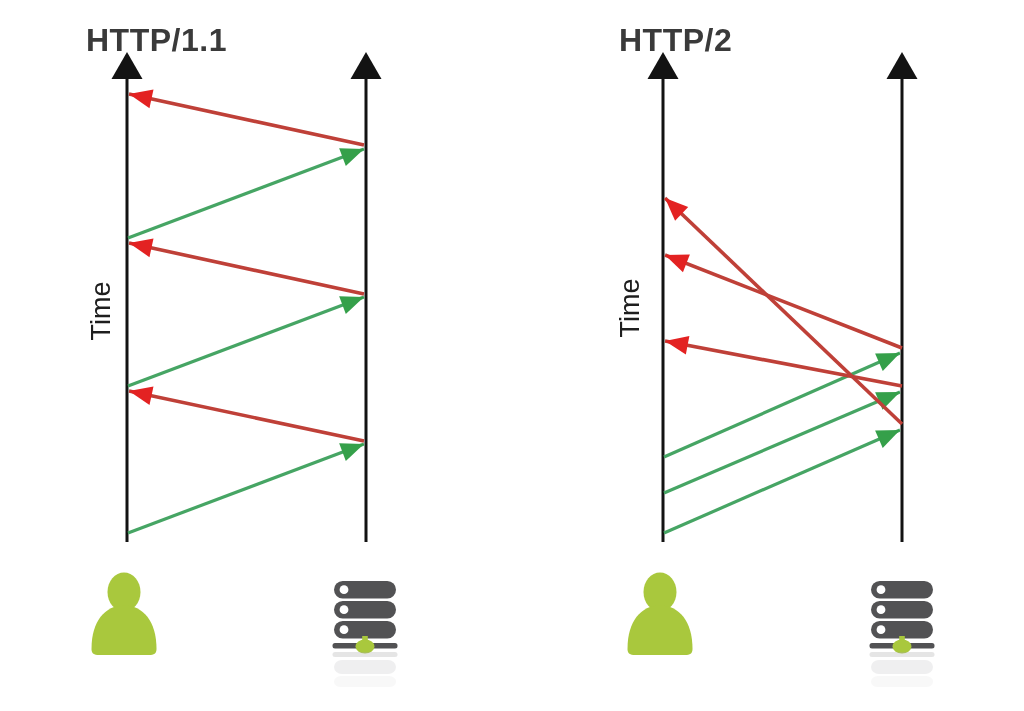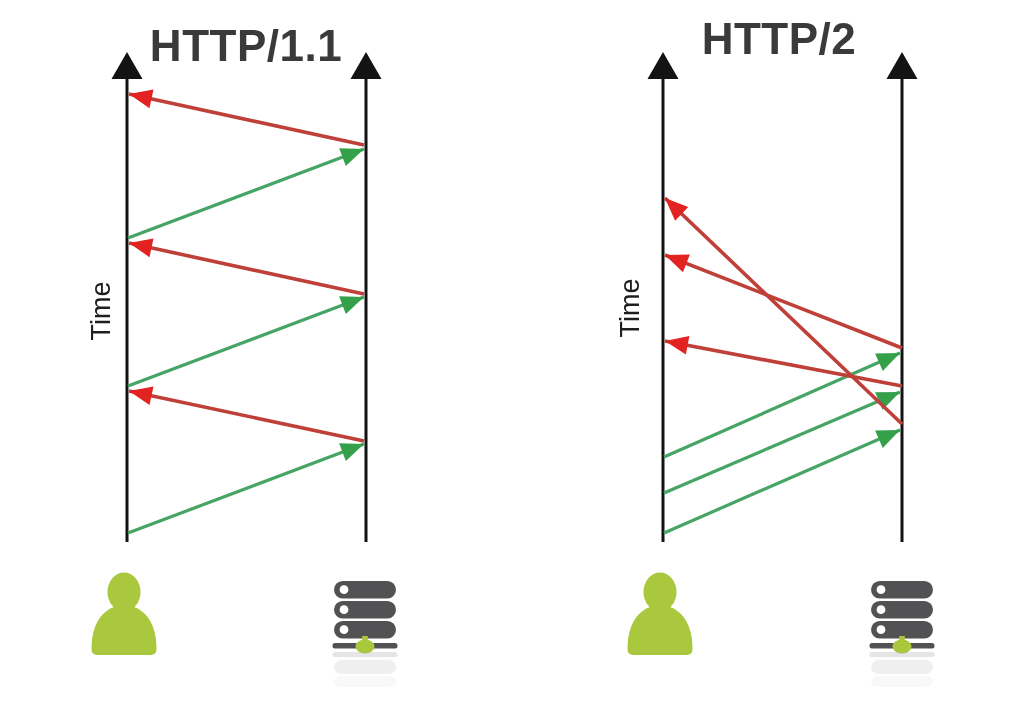--- a/index.html
+++ b/index.html
@@ -2,22 +2,22 @@
 <html style="--title-text: #3a3a3a; --time-text: #1e1e1e; --person: #a9c83d; --server-body: #525254; --server-port: #ffffff; --server-link: #a9c83d;"><head>
 <meta charset="utf-8">
 <style>
   html,body{margin:0;padding:0;}
   body{
     width:1024px;height:711px;background:#ffffff;overflow:hidden;position:relative;
     font-family:"Liberation Sans",sans-serif;
   }
   #scene{position:absolute;left:0;top:0;}
   .diagram-title{
-    position:absolute;width:320px;text-align:center;
-    font-size:44px;font-weight:600;letter-spacing:.5px;
+    position:absolute;width:320px;text-align:left;
+    font-size:32px;font-weight:600;letter-spacing:.5px;
     color:var(--title-text,#3a3a3a);line-height:1.0;
   }
   .time-label{
     position:absolute;width:150px;height:34px;line-height:34px;text-align:center;
     font-size:27px;font-weight:400;color:var(--time-text,#1e1e1e);
     transform:rotate(-90deg);
   }
   .person-fill{fill:var(--person,#a9c83d);}
   .server-fill{fill:var(--server-body,#525254);}
   .server-port{fill:var(--server-port,#ffffff);}
@@ -85,15 +85,15 @@
       <line x1="902" y1="348" x2="665" y2="255" stroke="#bf4038" stroke-width="3.6"></line>
       <polygon points="665,255 689.8808107130457,254.5581196297707 682.9403430313104,272.245117915483" fill="#e32222"></polygon>
       <line x1="902" y1="386" x2="665" y2="341" stroke="#bf4038" stroke-width="3.6"></line>
       <polygon points="665,341 689.3684226019077,335.95718532019725 685.8241508787416,354.6236830622046" fill="#e32222"></polygon>
       <use transform="translate(660,573)" href="#person-icon"></use>
       <use transform="translate(902,581)" href="#server-icon"></use>
     </g>
 </svg>
 
 <div class="diagram-title" id="title-0" style="left: 86px; top: 24px;">HTTP/1.1</div>
-<div class="diagram-title" id="title-1" style="left: 619px; top: 17px;">HTTP/2</div>
+<div class="diagram-title" id="title-1" style="left: 619px; top: 24px;">HTTP/2</div>
 <div class="time-label" id="time-0" style="left: 26px; top: 294px;">Time</div>
 <div class="time-label" id="time-1" style="left: 555px; top: 291px;">Time</div>
 
 </body></html>

